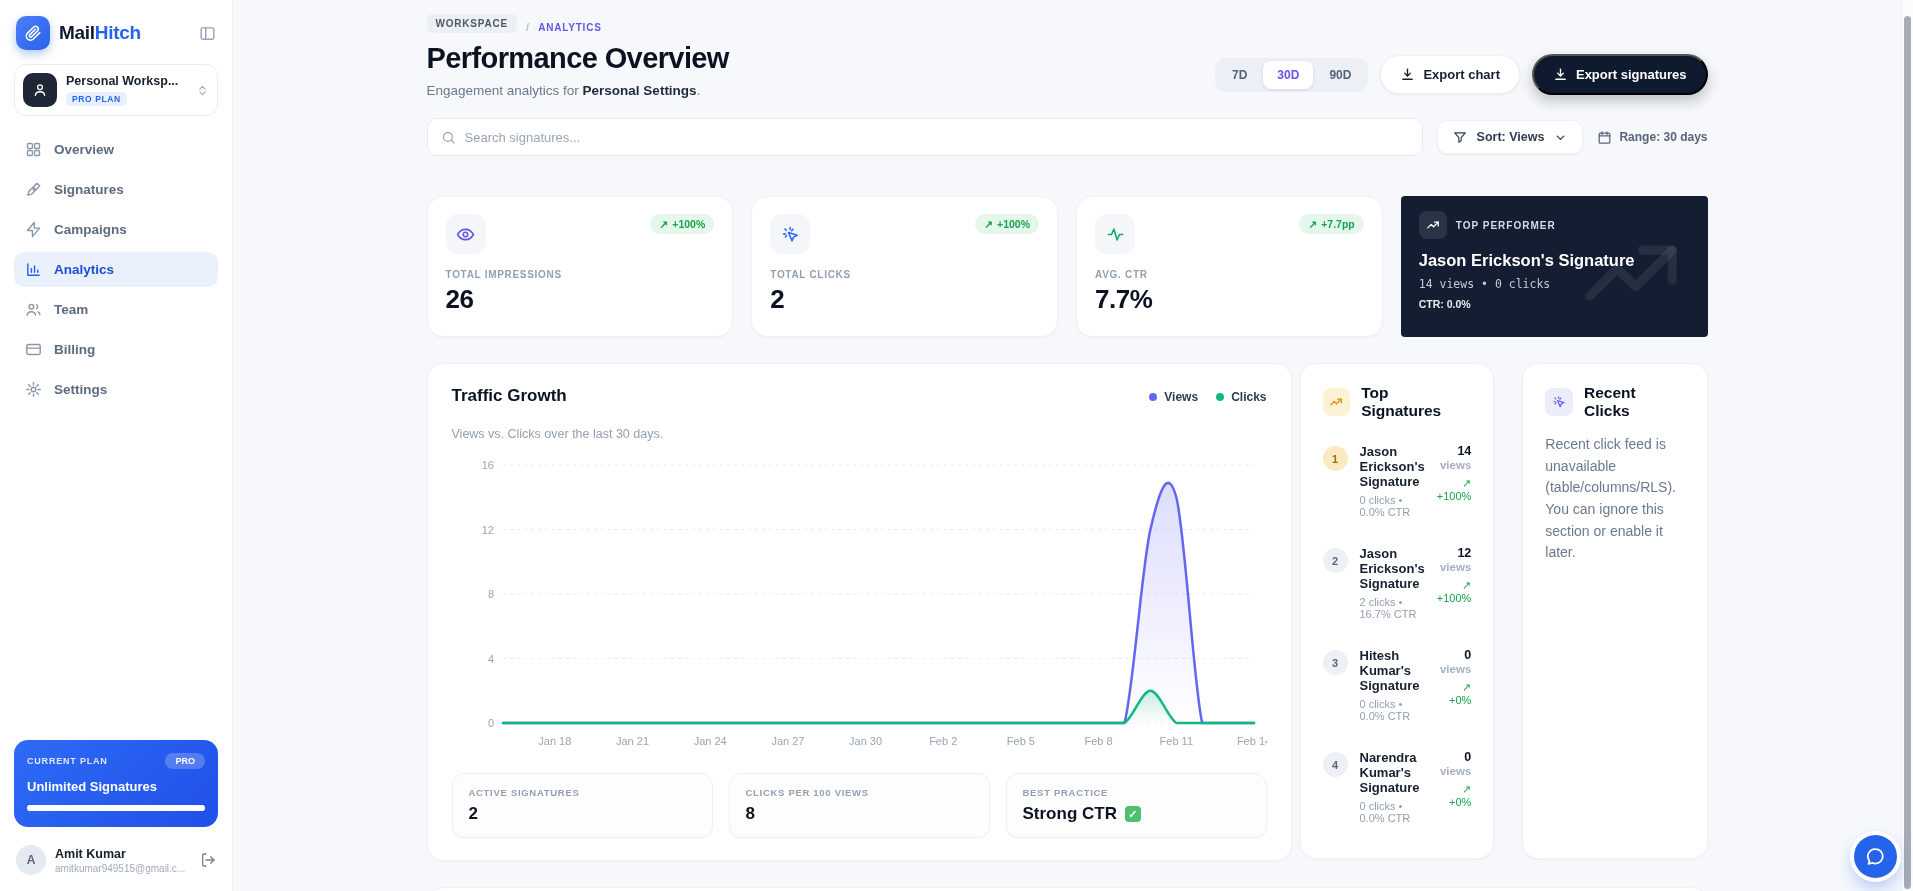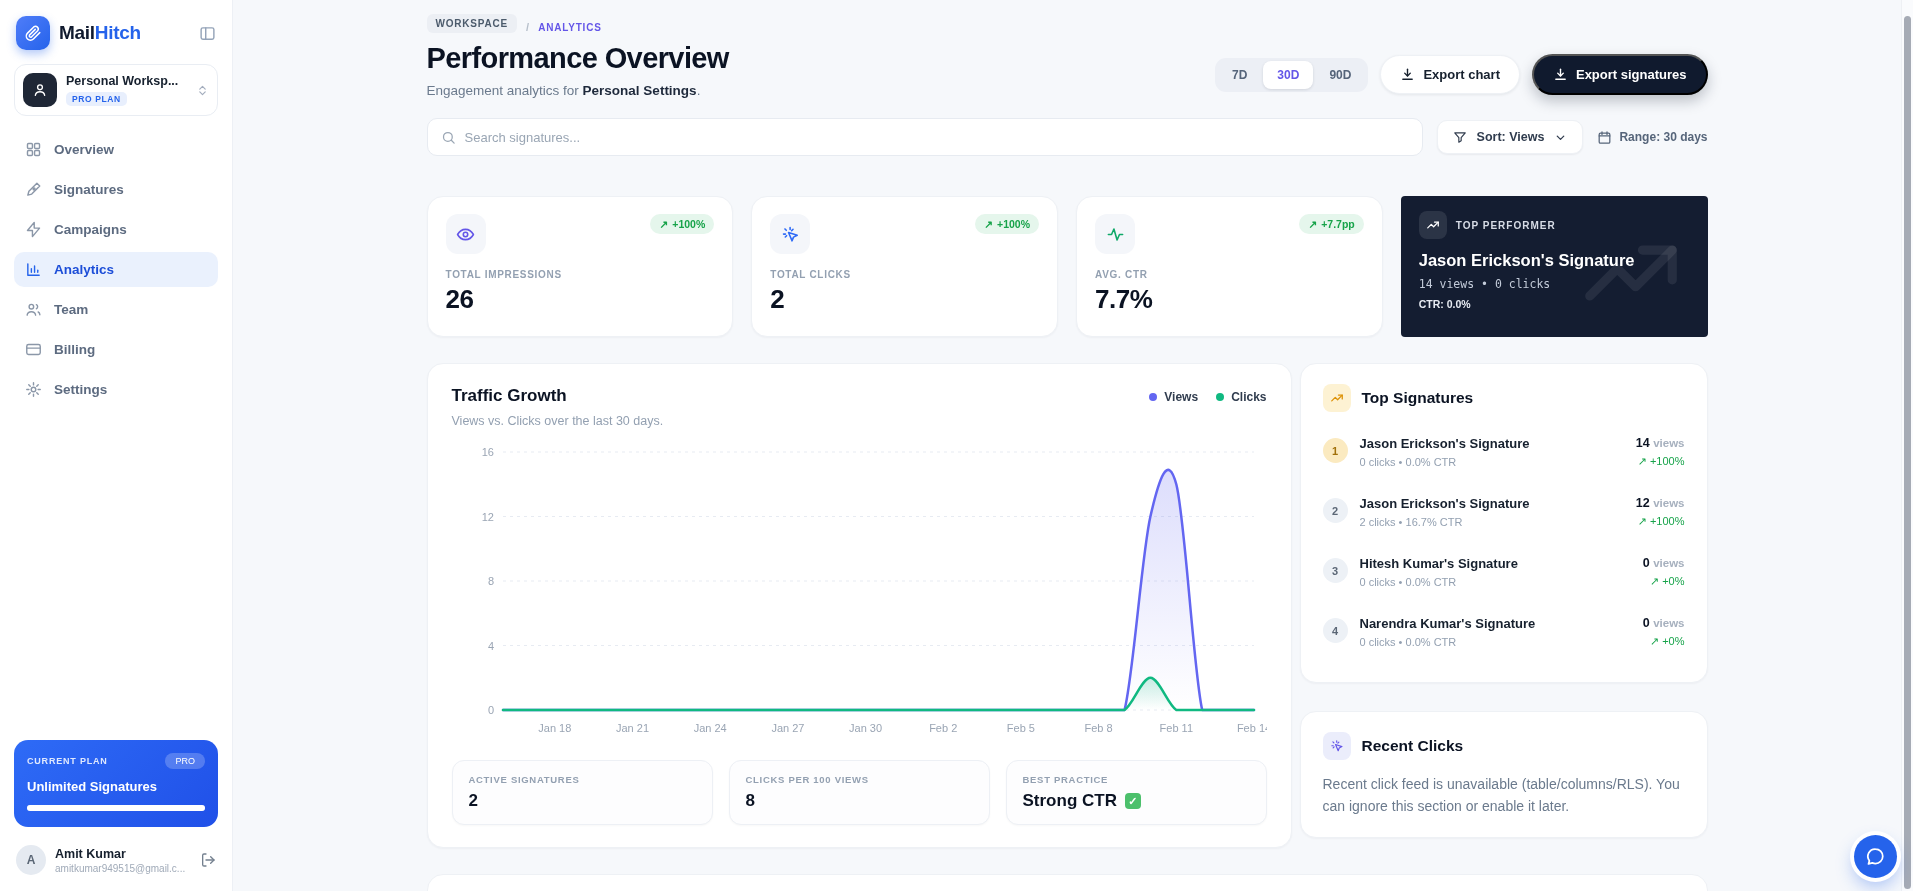--- a/index.html
+++ b/index.html
@@ -21,21 +21,21 @@
   .ws-chevrons{margin-left:auto;color:#a3adbd}
   .nav{display:flex;flex-direction:column;gap:5px}
   .nav-item{display:flex;align-items:center;gap:12px;padding:9px 11px;border-radius:10px;color:#5d6b80;font-size:13.5px;font-weight:600;cursor:pointer}
   .nav-item .nav-icon{color:#8b97a8;display:flex}
   .nav-item.active{background:#eaf1fd;color:#1d4ed8}
   .nav-item.active .nav-icon{color:#2563eb}
   .sidebar-bottom{margin-top:auto}
   .plan-card{background:linear-gradient(135deg,#2e6bf6,#2050e8);border-radius:14px;padding:13px 13px 16px;color:#fff;margin-bottom:14px}
   .plan-top{display:flex;align-items:center;justify-content:space-between}
   .plan-label{font-size:9px;font-weight:800;letter-spacing:.8px;color:rgba(255,255,255,.85)}
-  .plan-badge{font-size:9px;font-weight:400;background:rgba(255,255,255,.22);padding:3px 10px;border-radius:999px}
+  .plan-badge{font-size:9px;font-weight:700;background:rgba(255,255,255,.22);padding:3px 10px;border-radius:999px}
   .plan-title{font-size:13px;font-weight:800;margin-top:10px}
   .plan-bar{height:6px;border-radius:999px;background:rgba(255,255,255,.28);margin-top:11px;position:relative}
   .plan-bar-fill{position:absolute;top:0;left:0;bottom:0;width:100%;background:#fff;border-radius:999px}
   .user-row{display:flex;align-items:center;gap:9px;padding:4px 2px}
   .avatar{width:30px;height:30px;border-radius:999px;background:#e5eaf1;color:#5b6776;font-weight:700;font-size:12px;display:flex;align-items:center;justify-content:center;flex:none}
   .user-name{font-size:12.5px;font-weight:700;color:#16202e}
   .user-email{font-size:10px;color:#a0aab8;margin-top:2px}
   .logout-btn{margin-left:auto;color:#74808f;cursor:pointer}
 
   
@@ -78,32 +78,32 @@
   .performer-name{font-size:16.5px;font-weight:800;margin-top:12px;position:relative;z-index:1}
   .performer-meta{font-family:"DejaVu Sans Mono",monospace;font-size:11.5px;color:#c3cbd9;margin-top:7px;position:relative;z-index:1}
   .performer-ctr{font-size:10.5px;font-weight:800;color:#e8ecf3;margin-top:7px;position:relative;z-index:1}
   .performer-bg{position:absolute;right:2px;top:22px;color:rgba(255,255,255,.08)}
 
   
   .grid-row{display:flex;gap:8px;margin-top:26px;align-items:flex-start}
   .chart-card{flex:1;background:#fff;border:1px solid #eef1f5;border-radius:16px;padding:22px 24px;box-shadow:0 1px 2px rgba(15,23,42,.04)}
   .chart-head{display:flex;justify-content:space-between;align-items:flex-start}
   .chart-title{font-size:17px;font-weight:800;color:#0b1323}
-  .chart-sub{font-size:12.5px;color:#93a0b1;margin-top:8px}
+  .chart-sub{font-size:12.5px;color:#93a0b1;margin-top:21px}
   .legend{display:flex;gap:18px;align-items:center;padding-top:4px}
   .legend-item{display:flex;gap:7px;align-items:center;font-size:12px;font-weight:700;color:#303c4e}
   .legend-dot{width:8px;height:8px;border-radius:99px;background:#888}
   .mini-row{display:grid;grid-template-columns:repeat(3,1fr);gap:16px;margin-top:20px}
   .mini-card{border:1px solid #edf0f5;border-radius:12px;padding:13px 16px;background:#fdfdfe;box-shadow:0 1px 2px rgba(15,23,42,.03)}
   .mini-label{font-size:9.5px;font-weight:800;letter-spacing:.7px;color:#93a0b1}
   .mini-value{font-size:17px;font-weight:800;margin-top:6px;display:flex;align-items:center;gap:8px;color:#0b1323}
   .check-chip{width:16px;height:16px;border-radius:4px;background:#4cc06c;color:#fff;font-size:11px;display:flex;align-items:center;justify-content:center;font-weight:900}
 
   
-  .right-col{width:408px;display:flex;flex-direction:column;gap:28px}
+  .right-col{width:408px;display:flex;flex-direction:row;gap:28px}
   .panel{background:#fff;border:1px solid #eef1f5;border-radius:16px;padding:20px 22px;box-shadow:0 1px 2px rgba(15,23,42,.04)}
   .panel-head{display:flex;align-items:center;gap:11px}
   .panel-icon{width:28px;height:28px;border-radius:8px;display:flex;align-items:center;justify-content:center}
   .panel-icon.amber{background:#fdf2d3;color:#dd9207}
   .panel-icon.purple{background:#ebedfb;color:#6456e8}
   .panel-title{font-size:15.5px;font-weight:800;color:#0b1323}
   .sig-list{margin-top:10px}
   .sig-item{display:flex;align-items:flex-start;gap:12px;padding:14px 0;cursor:pointer}
   .rank{width:25px;height:25px;border-radius:999px;background:#edf1f6;color:#5b6776;font-size:11px;font-weight:800;display:flex;align-items:center;justify-content:center;flex:none;margin-top:2px}
   .rank.gold{background:#fbeac0;color:#a1700a}

